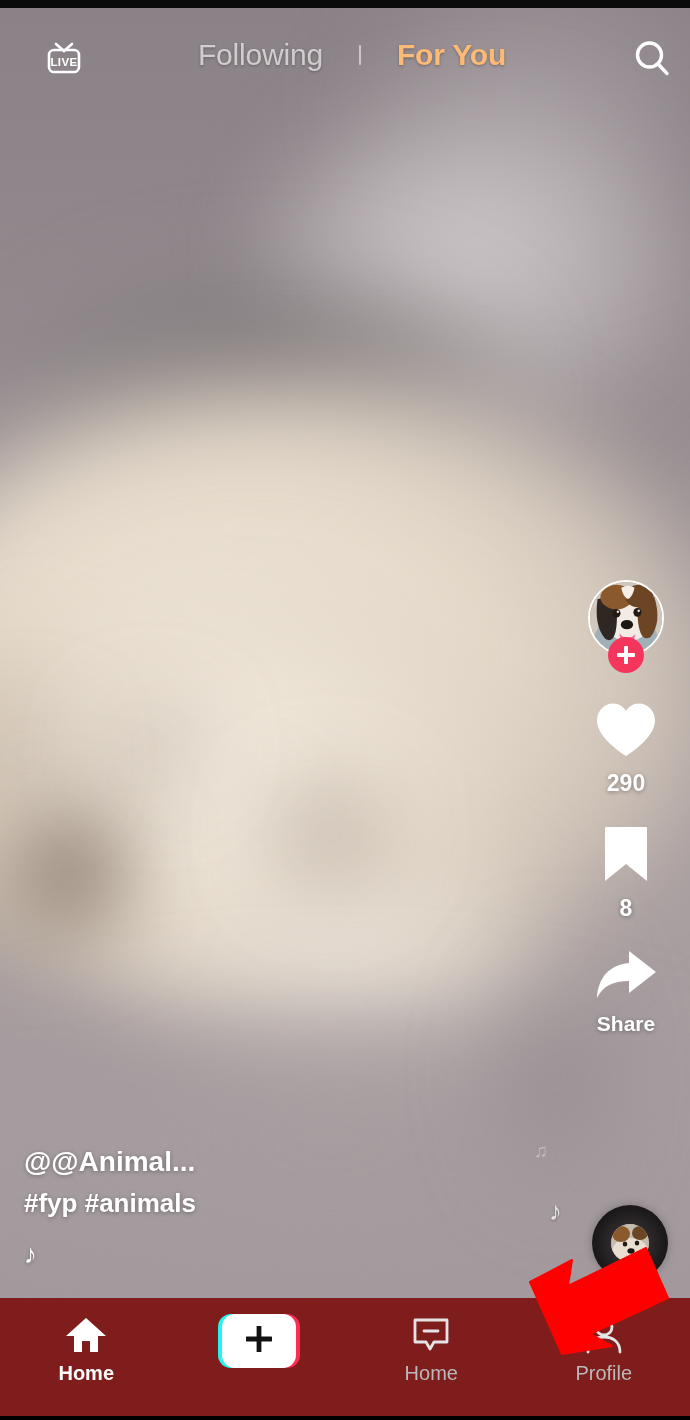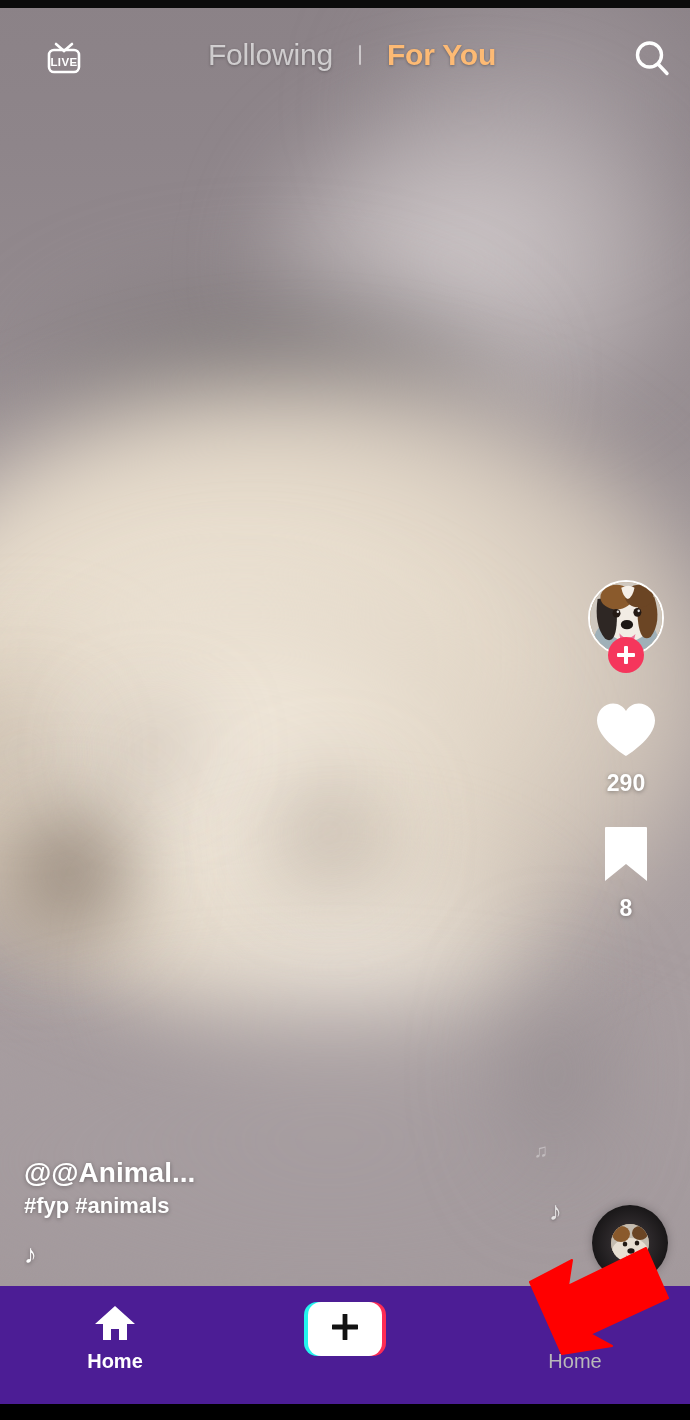--- a/index.html
+++ b/index.html
@@ -103,21 +103,21 @@
     width:48px; height:48px;
     display:flex; align-items:center; justify-content:center;
   }
   .search-btn {
     position:absolute; right:28px; top:28px;
     width:48px; height:48px;
     display:flex; align-items:center; justify-content:center;
   }
   .feed-tabs {
     position:absolute; left:0; right:14px; top:30px;
-    display:flex; align-items:center; justify-content:center; gap:6px;
+    display:flex; align-items:center; justify-content:center; gap:16px;
   }
   .tab {
     font-size:30px; letter-spacing:-0.2px;
     text-shadow:0 1px 3px rgba(0,0,0,0.30);
     white-space:nowrap;
   }
   .tab-following { color:rgba(255,255,255,0.66); font-weight:400; padding-right:20px; }
   .tab-foryou { color:#fdba74; font-weight:700; padding-left:20px; }
   .tab-sep {
     width:2px; height:20px; background:rgba(255,255,255,0.55);
@@ -183,41 +183,41 @@
   .note-2 { right:142px; top:1140px; font-size:19px; opacity:0.45; }
 
   
   .caption {
     position:absolute; left:24px; bottom:150px; width:470px;
     z-index:25;
   }
   .cap-user {
     color:#ffffff; font-size:28px; font-weight:700;
     text-shadow:0 1px 4px rgba(0,0,0,0.35);
-    margin-bottom:4px;
+    margin-bottom:10px;
     white-space:nowrap;
   }
   .cap-tags {
-    color:#ffffff; font-size:22px; font-weight:600;
+    color:#ffffff; font-size:26px; font-weight:600;
     text-shadow:0 1px 4px rgba(0,0,0,0.35);
     margin-bottom:20px;
     white-space:nowrap;
   }
   .cap-sound {
     display:flex; align-items:center; gap:18px;
     color:#ffffff; font-size:25px; font-weight:500;
     text-shadow:0 1px 4px rgba(0,0,0,0.35);
     white-space:nowrap; overflow:hidden;
   }
   .cap-sound .note-ico { font-size:26px; }
 
   
   .bottomnav {
-    position:absolute; left:0; bottom:16px; width:690px; height:118px;
-    background:#4c1d95;
+    position:absolute; left:0; bottom:4px; width:690px; height:118px;
+    background:#7f1d1d;
     display:flex; align-items:flex-start; justify-content:space-around;
     padding-top:16px;
     z-index:35;
   }
   .navitem {
     width:138px;
     display:flex; flex-direction:column; align-items:center; gap:6px;
     position:relative;
   }
   .navicon { height:42px; display:flex; align-items:center; justify-content:center; position:relative; }
@@ -338,20 +338,28 @@
     <div class="rail-item">
       <span>
         <svg width="54" height="62" viewBox="0 0 54 62">
           <path d="M7 4 h40 a1 1 0 0 1 1 1 v53 l-21 -17 l-21 17 v-53 a1 1 0 0 1 1 -1 z" fill="#ffffff"></path>
         </svg>
       </span>
       <div class="rail-count">8</div>
     </div>
 
 
+    <div class="rail-item">
+      <span>
+        <svg width="66" height="54" viewBox="0 0 66 54">
+          <path d="M36 3 L63 24 L36 45 V33 C20 33 10 38 4 50 C5 30 16 17 36 15 Z" fill="#ffffff"></path>
+        </svg>
+      </span>
+      <div class="share-label">Share</div>
+    </div>
   </div>
 
   <div class="note-float note-1">♪</div>
   <div class="note-float note-2">♫</div>
 
   <div class="record">
     <div class="record-inner">
       <svg viewBox="0 0 38 38" width="38" height="38" preserveAspectRatio="xMidYMid slice">
         <rect width="38" height="38" fill="#c4bcb0"></rect>
         <ellipse cx="19" cy="28" rx="18" ry="14" fill="#e8dfd2"></ellipse>
@@ -403,20 +411,29 @@
     <div class="navitem">
       <div class="navicon">
         <svg width="40" height="38" viewBox="0 0 40 38" fill="none" stroke="#e4e4e4" stroke-width="2.8">
           <path d="M4 4 H36 V26 H23 L19 33 L15 26 H4 Z" stroke-linejoin="round"></path>
           <line x1="13" y1="15" x2="27" y2="15" stroke-linecap="round"></line>
         </svg>
       </div>
       <div class="navlabel">Home</div>
     </div>
 
+    <div class="navitem">
+      <div class="navicon">
+        <svg width="40" height="38" viewBox="0 0 40 38" fill="none" stroke="#e4e4e4" stroke-width="2.8">
+          <circle cx="20" cy="11" r="8"></circle>
+          <path d="M4 36 C4 26 11 21 20 21 C29 21 36 26 36 36" stroke-linecap="round"></path>
+        </svg>
+      </div>
+      <div class="navlabel">Profile</div>
+    </div>
   </div>
 
   <div class="arrow-annot">
     <svg width="150" height="110" viewBox="0 0 150 110">
       <path d="M2 36 L44 14 L40 40 L118 2 L140 52 L62 88 L84 100 L34 108 Z" fill="#ff0000" stroke="#ff0000" stroke-width="2" stroke-linejoin="round"></path>
     </svg>
   </div>
 
 </div>
 

